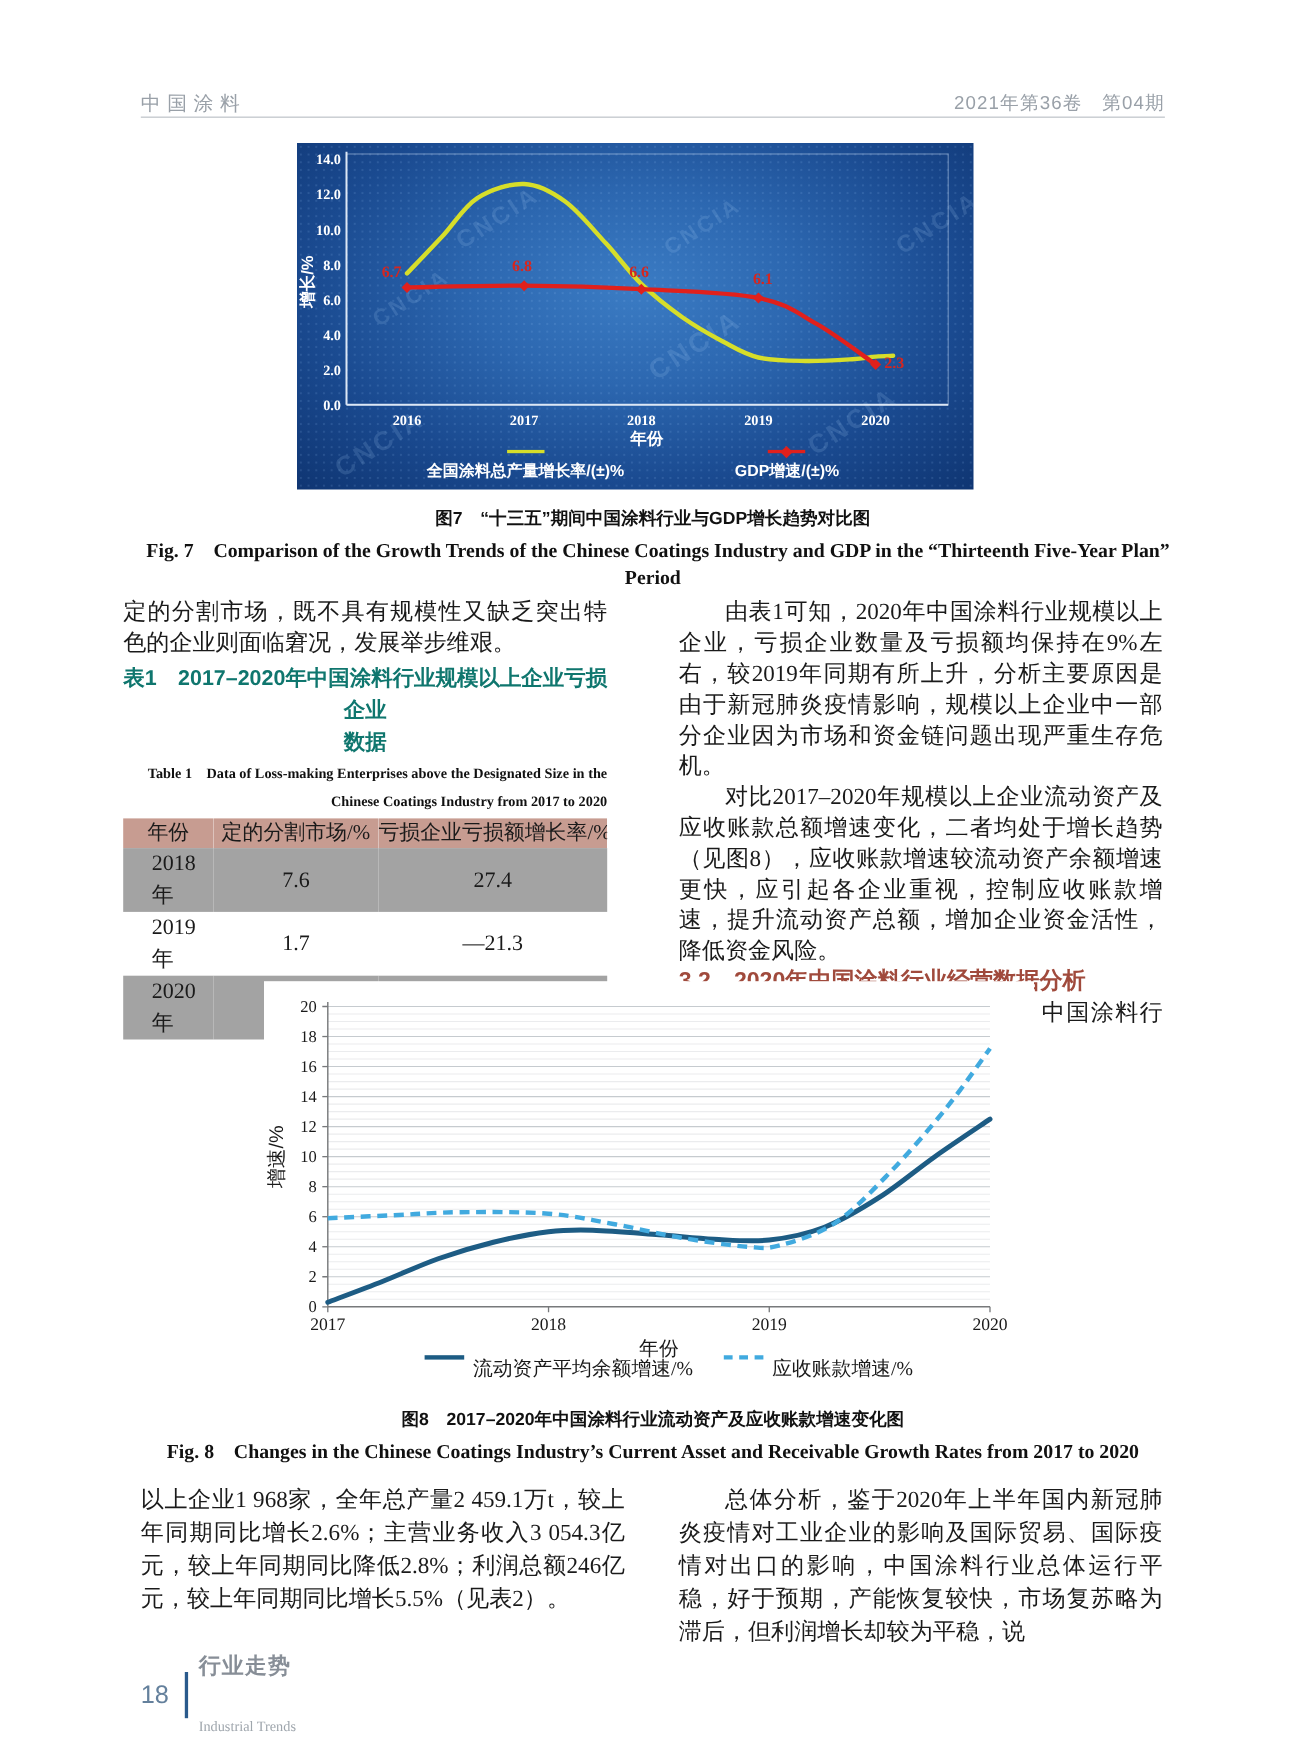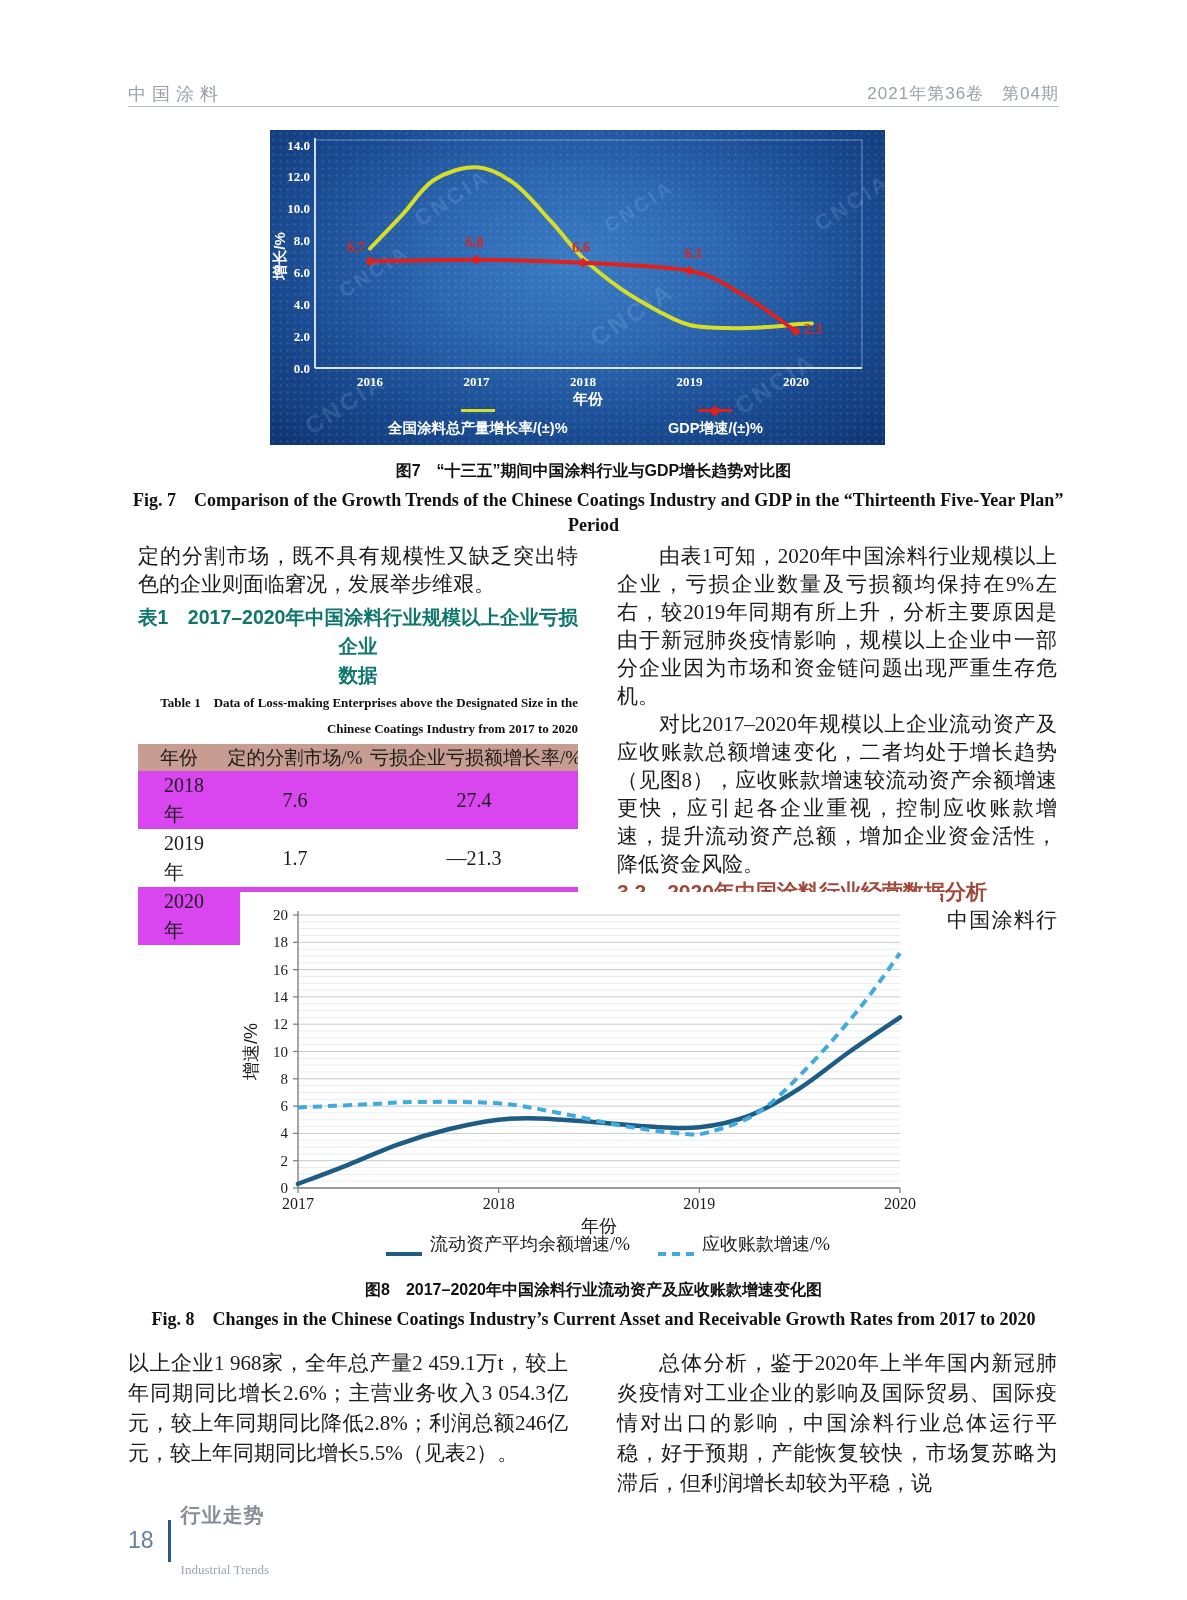--- a/index.html
+++ b/index.html
@@ -34,46 +34,46 @@
   .leg-diam{position:absolute;left:13px;top:-5px;width:8px;height:8px;background:#e0201c;transform:rotate(45deg);}
 
   
   .cap-cn{position:absolute;left:143px;width:901px;text-align:center;
     font-family:"Liberation Sans","DejaVu Sans",sans-serif;font-weight:bold;font-size:16px;color:#111;}
   .cap-en{position:absolute;left:133px;width:921px;text-align:center;
     font-family:"Liberation Serif",serif;font-weight:bold;font-size:18px;line-height:25px;color:#111;white-space:nowrap;}
   .cap-en2{white-space:normal;}
 
   
-  .colL{position:absolute;left:138px;top:542px;width:440px;}
+  .colL{position:absolute;left:112px;top:542px;width:440px;}
   .colR{position:absolute;left:617px;top:542px;width:440px;}
   .body-p{font-size:21px;line-height:28px;text-align:justify;margin:0;text-indent:2em;}
   .body-p.noind{text-indent:0;}
   .sec-head{font-family:"Liberation Sans","DejaVu Sans",sans-serif;font-weight:bold;
     font-size:21px;line-height:28px;color:#a04a3c;margin:0;}
 
   
   .t1-title-cn{margin-top:5px;text-align:center;font-family:"Liberation Sans",sans-serif;
     font-weight:bold;font-size:19.5px;line-height:29px;color:#0f766e;}
   .t1-title-en{text-align:right;font-family:"Liberation Serif",serif;font-weight:bold;
     font-size:13px;line-height:25.5px;color:#111;}
   table.t1{margin-top:3px;width:440px;border-collapse:collapse;table-layout:fixed;}
   table.t1 th{background:#c79c91;font-weight:normal;font-size:19px;height:27px;
     line-height:27px;padding:0;white-space:nowrap;overflow:hidden;}
   table.t1 td{font-size:20px;height:29px;line-height:29px;padding:0;text-align:center;}
   table.t1 td.yr{text-align:left;padding-left:26px;}
-  table.t1 tr.alt{background:#d946ef;font-family:Liberation Serif, serif;}
+  table.t1 tr.alt{background:#a3a3a3;font-family:Liberation Serif, serif;}
 
   
   .fig8{position:absolute;left:240px;top:892px;width:700px;height:365px;background:#fff;}
   .f8tick{fill:#1a1a1a;font-family:"Liberation Serif",serif;font-size:15px;}
   .f8xtick{fill:#1a1a1a;font-family:"Liberation Serif",serif;font-size:16px;}
   .f8axis{fill:#1a1a1a;font-family:"Liberation Sans",sans-serif;font-size:18px;}
   .f8-leg{position:absolute;top:340px;left:0;width:100%;height:24px;font-size:18px;color:#1a1a1a;}
-  .f8-leg .it{position:absolute;display:flex;align-items:flex-end;gap:8px;white-space:nowrap;}
+  .f8-leg .it{position:absolute;display:flex;align-items:flex-start;gap:8px;white-space:nowrap;}
   .leg8-solid{display:inline-block;width:36px;height:0;border-top:4.5px solid #1d5c84;}
   .leg8-dash{display:inline-block;width:36px;height:0;border-top:4px dashed #41aadf;}
 
   
   .botL{position:absolute;left:128px;top:1348px;width:440px;}
   .botR{position:absolute;left:617px;top:1348px;width:440px;}
   .botL .body-p,.botR .body-p{line-height:30px;}
 
   
   .pg-footer{position:absolute;left:128px;top:1503px;display:flex;align-items:center;}

